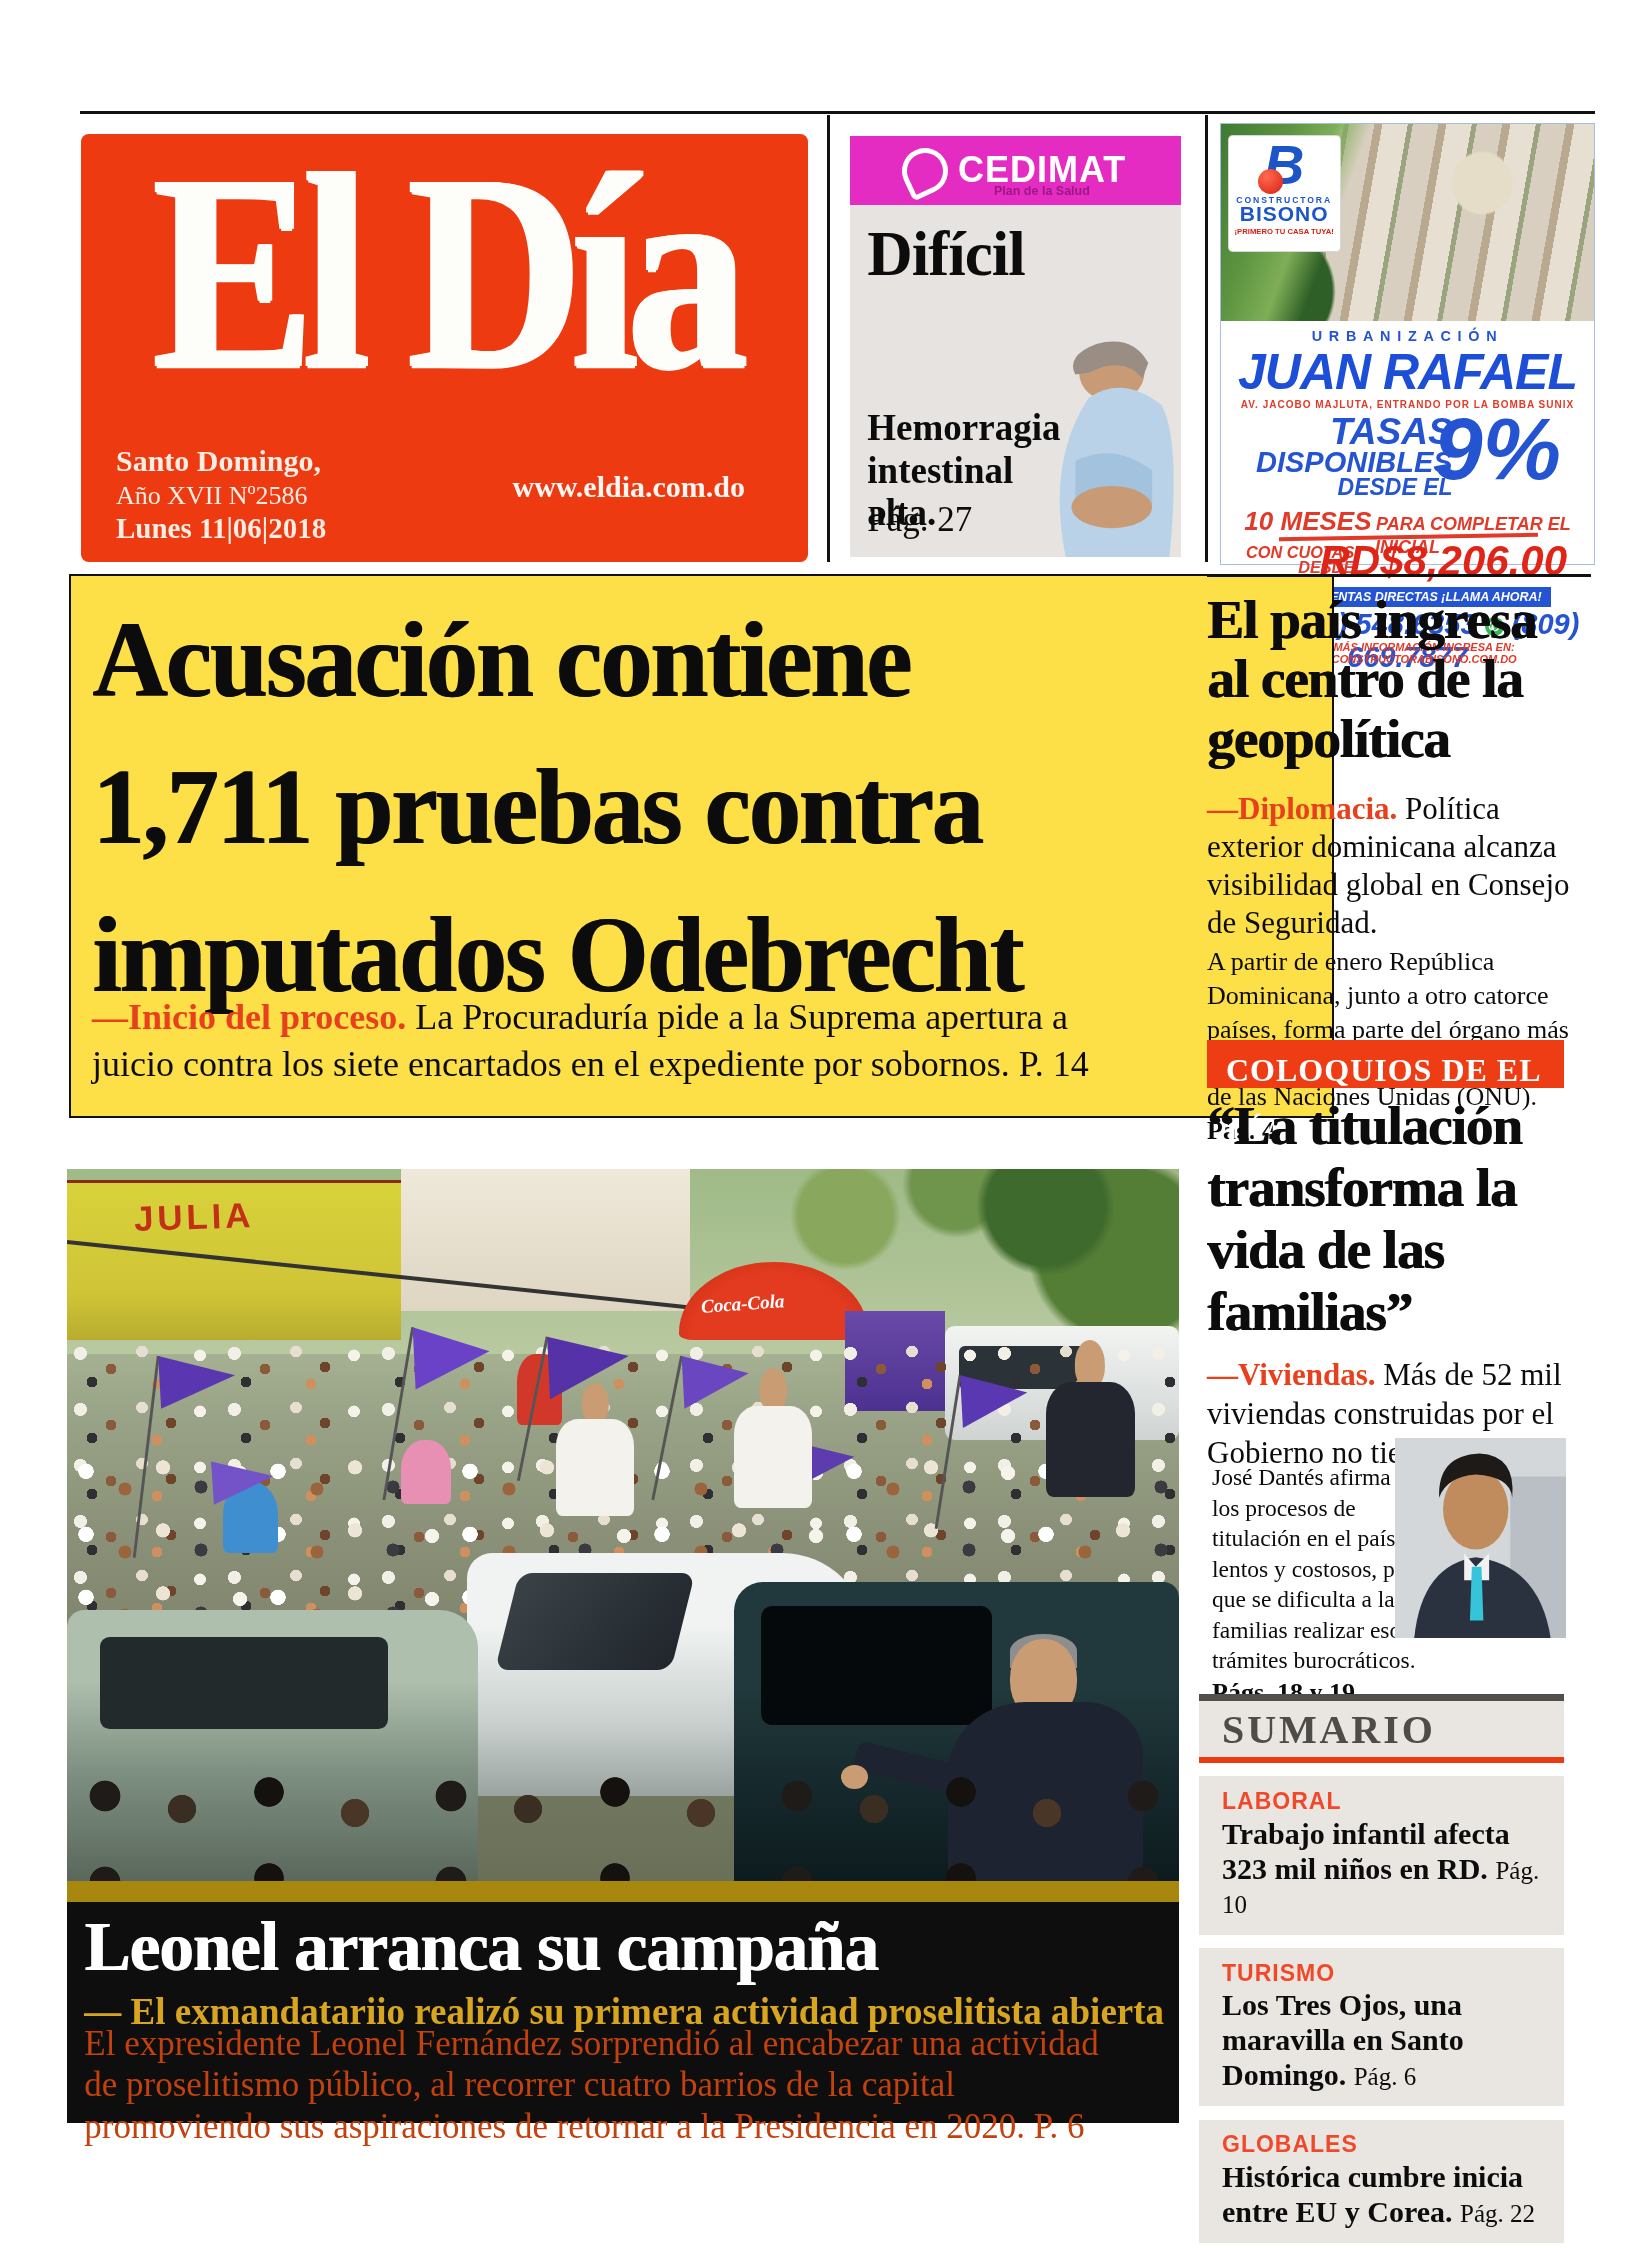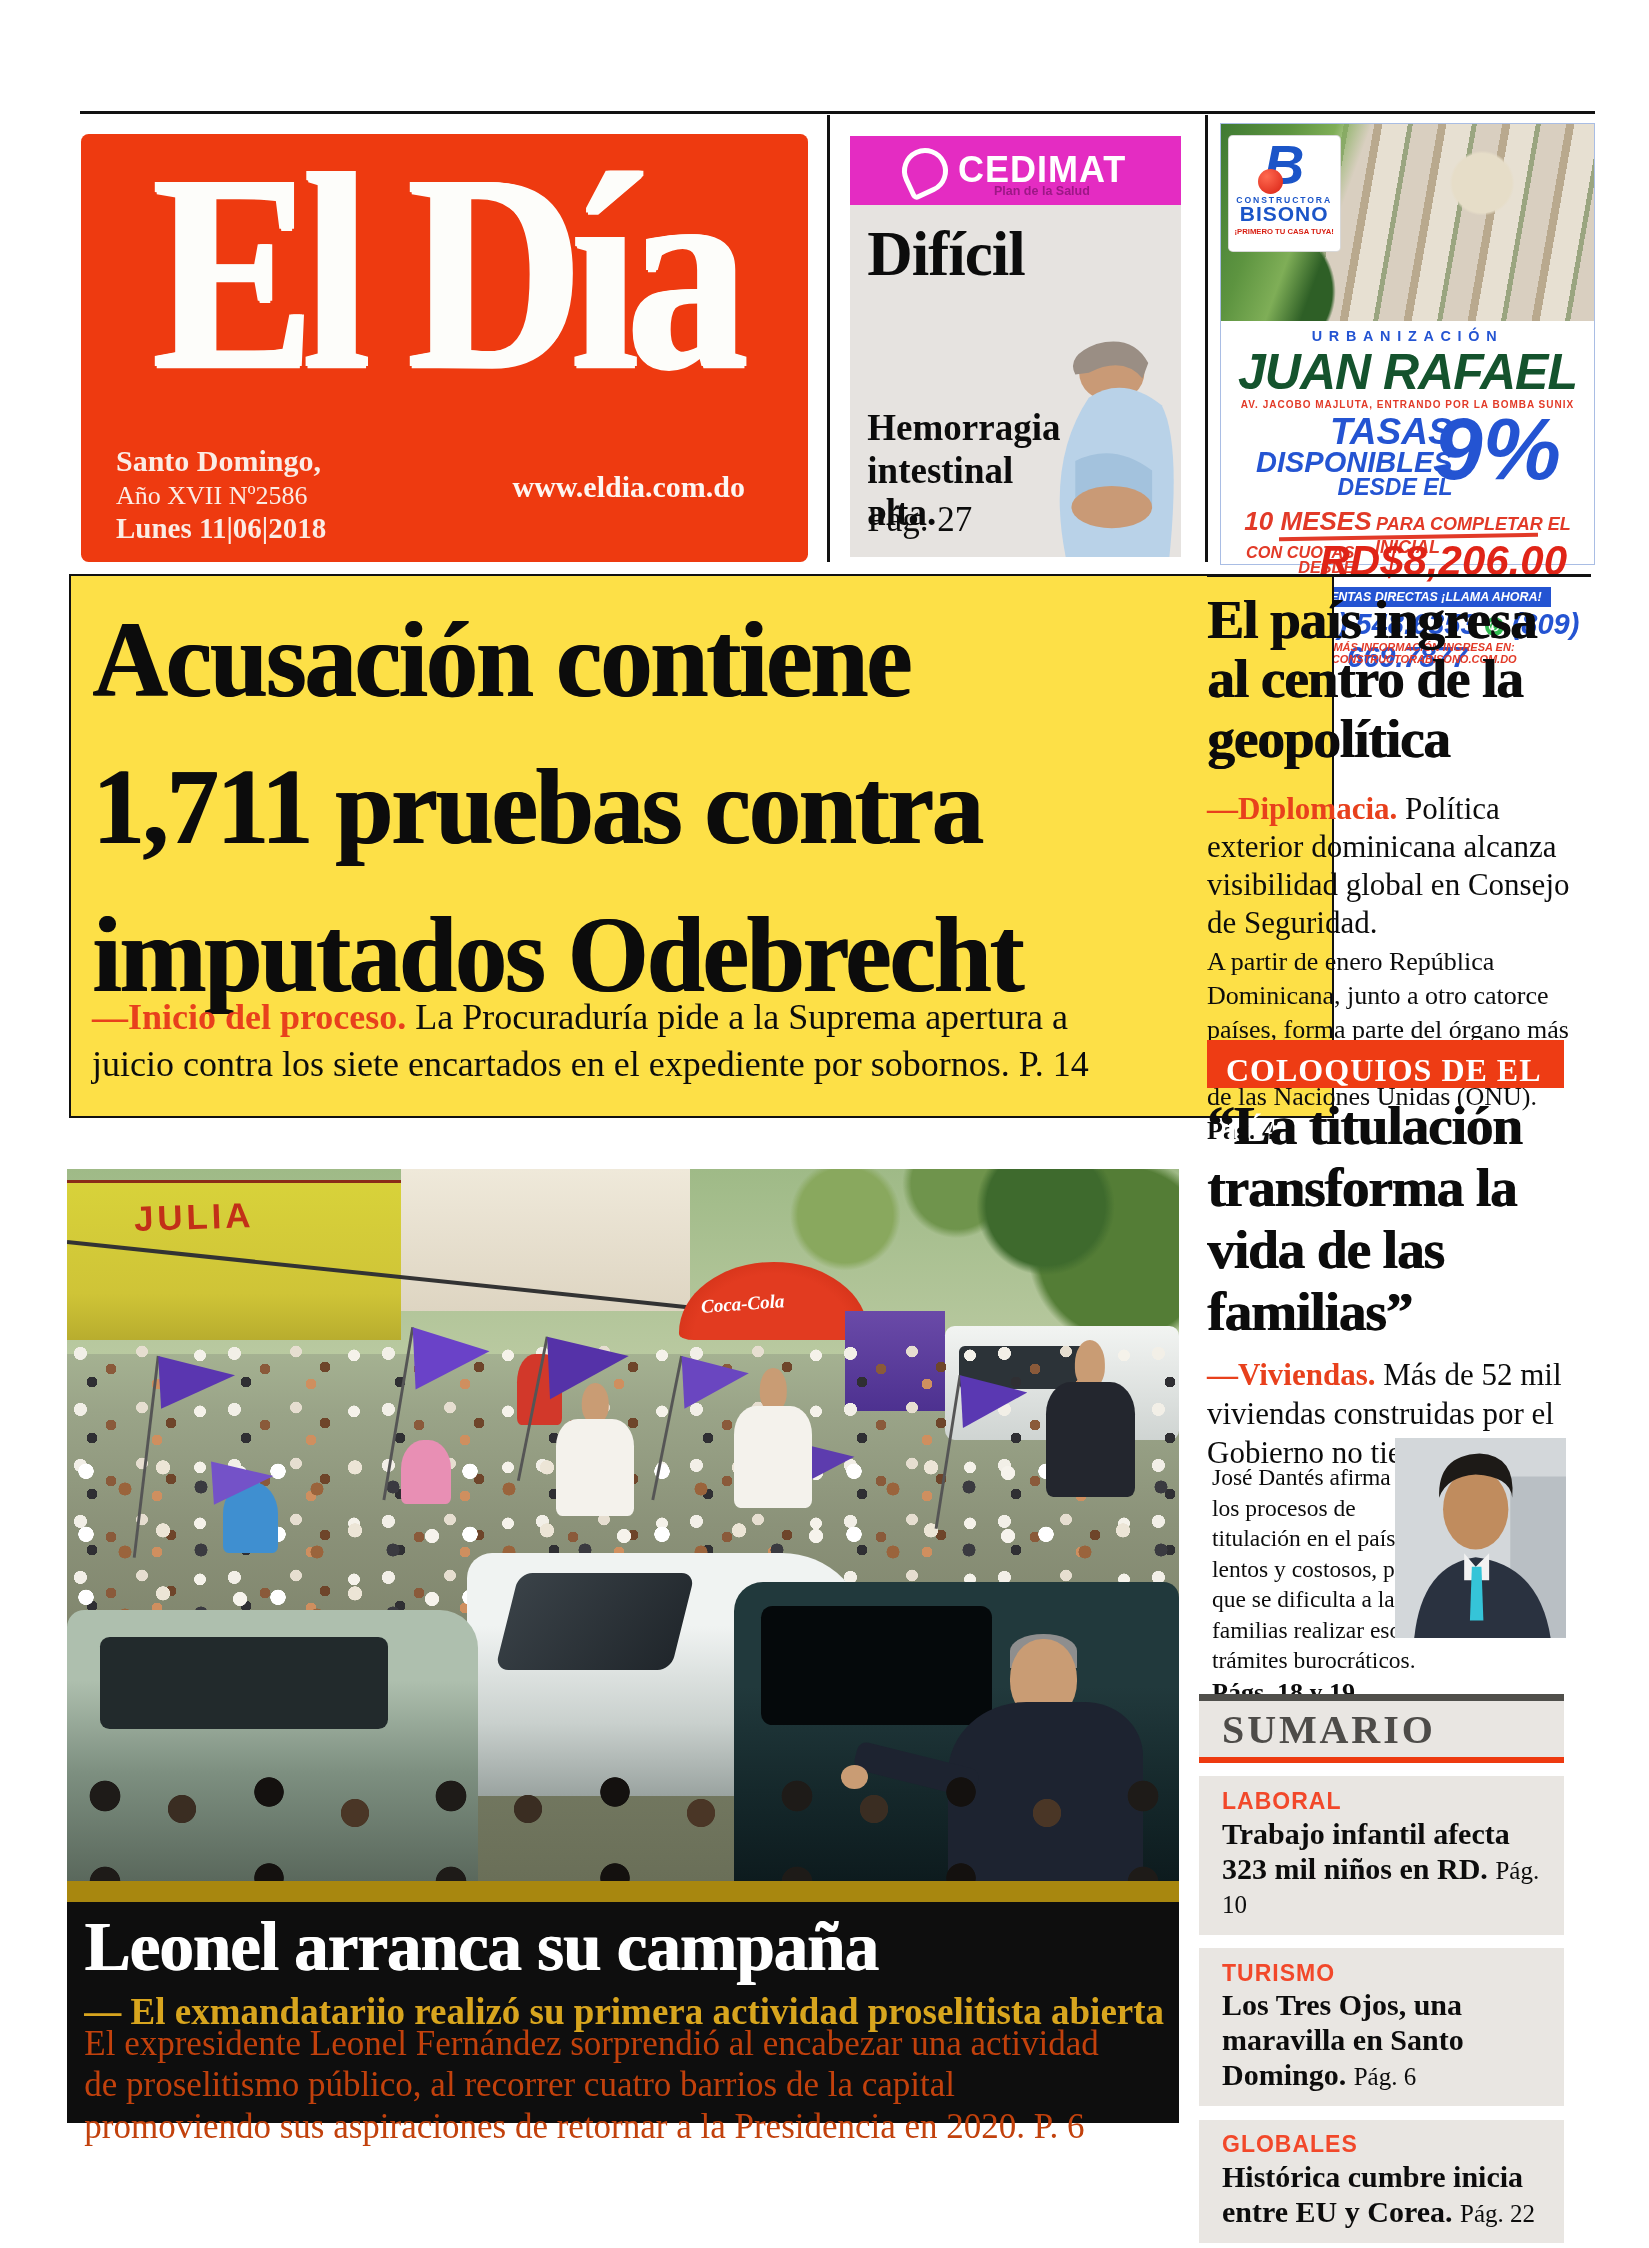--- a/index.html
+++ b/index.html
@@ -51,21 +51,21 @@
   .bis-logo{position:absolute;left:7.7px;top:11.5px;width:111px;height:115px;background:#fff;border-radius:3.8px;
             box-shadow:0 0 0 1px #d8d8d8;text-align:center;}
   .bis-logo .b{font-size:56px;font-weight:bold;color:#1b55c8;font-style:italic;line-height:1;margin-top:1.9px;}
   .bis-logo .ball{position:absolute;left:29px;top:33px;width:25px;height:25px;border-radius:50%;
                   background:radial-gradient(circle at 35% 30%,#ff6a50,#d81f12);}
   .bis-logo .l1{font-size:8.6px;color:#1b55c8;letter-spacing:1.9px;font-weight:bold;margin-top:1.9px;}
   .bis-logo .l2{font-size:21px;color:#1b55c8;font-weight:bold;letter-spacing:1px;line-height:.9;}
   .bis-logo .l3{font-size:7.7px;color:#d81f12;font-weight:bold;margin-top:2.9px;}
   .bis-kicker{position:absolute;left:0;top:204px;width:100%;text-align:center;color:#2454d2;
               font-size:14.4px;font-weight:bold;letter-spacing:6.7px;}
-  .bis-title{position:absolute;left:0;top:219px;width:100%;text-align:center;color:#14532d;
+  .bis-title{position:absolute;left:0;top:219px;width:100%;text-align:center;color:#1d4ed8;
              font-size:50px;font-weight:bold;font-style:italic;letter-spacing:-1px;}
   .bis-addr{position:absolute;left:0;top:275px;width:100%;text-align:center;color:#e23a28;
             font-size:10px;font-weight:bold;letter-spacing:1px;}
   .bis-tasas{position:absolute;left:35px;top:290px;text-align:right;color:#2454d2;font-style:italic;font-weight:bold;line-height:.95;}
   .bis-tasas .t1{font-size:37px;} .bis-tasas .t2{font-size:29px;} .bis-tasas .t3{font-size:23px;}
   .bis-rate{position:absolute;right:33px;top:281px;color:#2454d2;font-size:88px;font-weight:bold;font-style:italic;line-height:1;}
   .bis-meses{position:absolute;left:0;top:382px;width:100%;text-align:center;color:#e23a28;font-style:italic;font-weight:bold;}
   .bis-meses .m1{font-size:26px;} .bis-meses .m2{font-size:18px;}
   .bis-swoosh{position:absolute;left:58px;top:411px;width:259px;height:3.8px;background:#e23a28;transform:rotate(-1deg);}
   .bis-cuotas{position:absolute;left:25px;top:421px;text-align:right;color:#e23a28;font-style:italic;font-weight:bold;font-size:16.3px;line-height:.95;}

